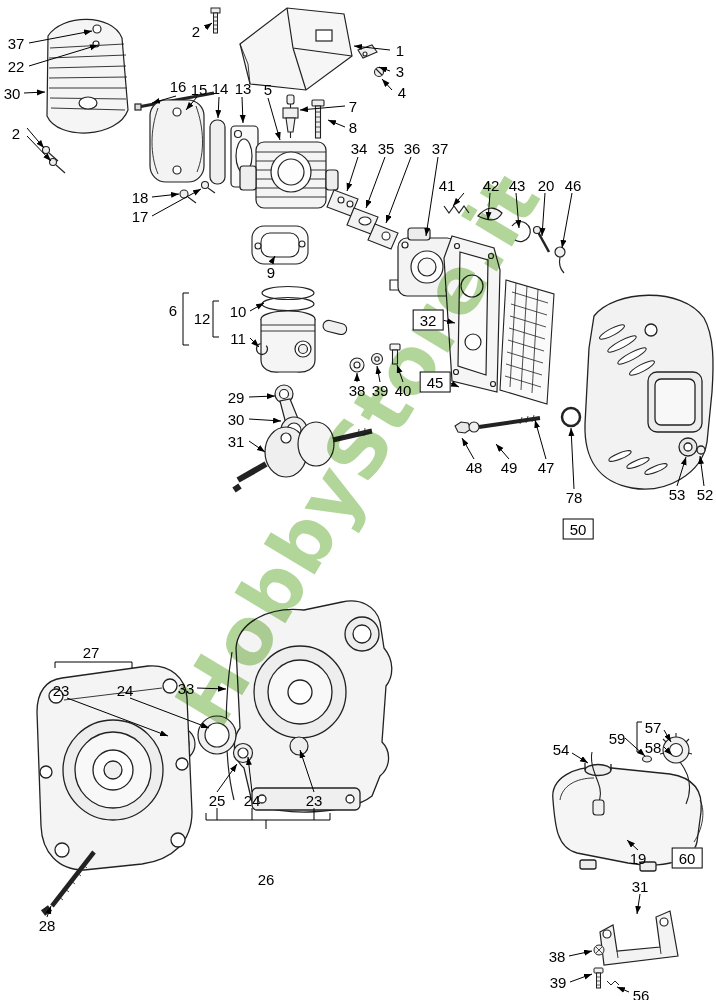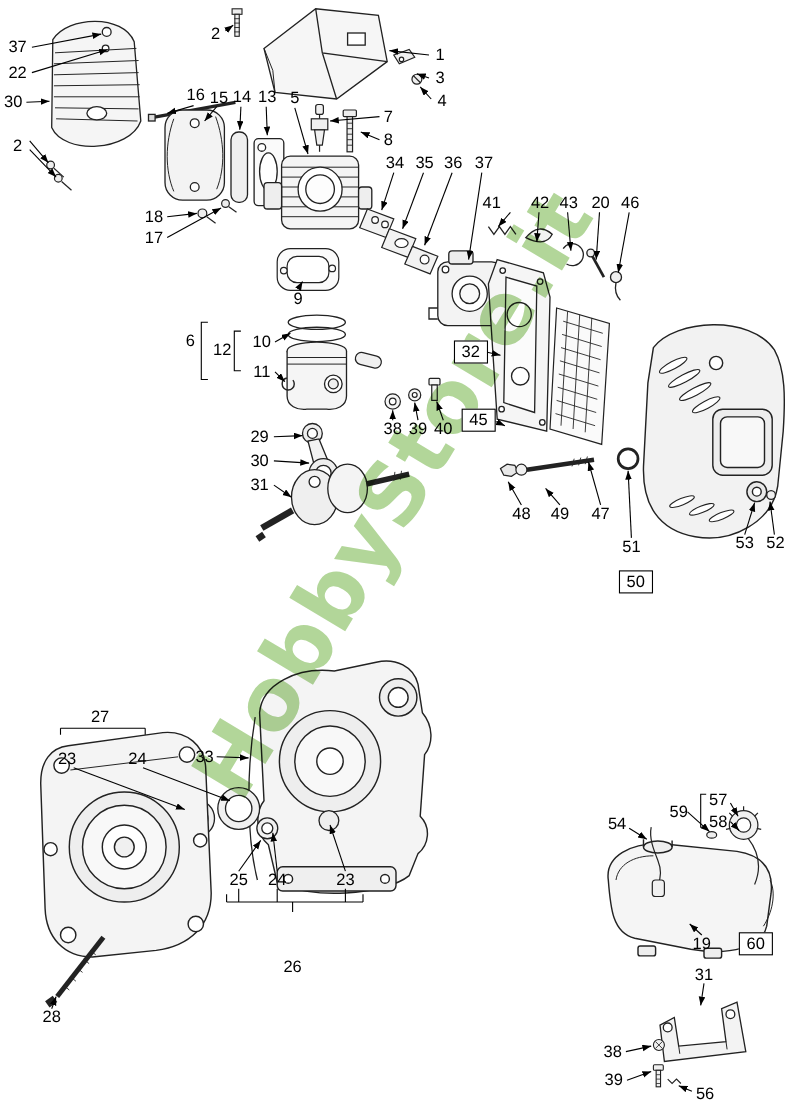--- a/index.html
+++ b/index.html
@@ -440,21 +440,21 @@
       <div class="part-label" style="left: 357px; top: 390px;">38</div>
       <div class="part-label" style="left: 380px; top: 390px;">39</div>
       <div class="part-label" style="left: 403px; top: 390px;">40</div>
       <div class="part-label boxed" style="left: 435px; top: 382px;">45</div>
       <div class="part-label" style="left: 236px; top: 397px;">29</div>
       <div class="part-label" style="left: 236px; top: 419px;">30</div>
       <div class="part-label" style="left: 236px; top: 441px;">31</div>
       <div class="part-label" style="left: 474px; top: 467px;">48</div>
       <div class="part-label" style="left: 509px; top: 467px;">49</div>
       <div class="part-label" style="left: 546px; top: 467px;">47</div>
-      <div class="part-label" style="left: 574px; top: 497px;">51</div>
+      <div class="part-label" style="left: 574px; top: 497px;">78</div>
       <div class="part-label" style="left: 677px; top: 494px;">53</div>
       <div class="part-label" style="left: 705px; top: 494px;">52</div>
       <div class="part-label boxed" style="left: 578px; top: 529px;">50</div>
       <div class="part-label" style="left: 91px; top: 652px; text-align: center;">27</div>
       <div class="part-label" style="left: 61px; top: 690px;">23</div>
       <div class="part-label" style="left: 125px; top: 690px;">24</div>
       <div class="part-label" style="left: 186px; top: 688px;">33</div>
       <div class="part-label" style="left: 653px; top: 727px;">57</div>
       <div class="part-label" style="left: 617px; top: 738px;">59</div>
       <div class="part-label" style="left: 653px; top: 747px;">58</div>

